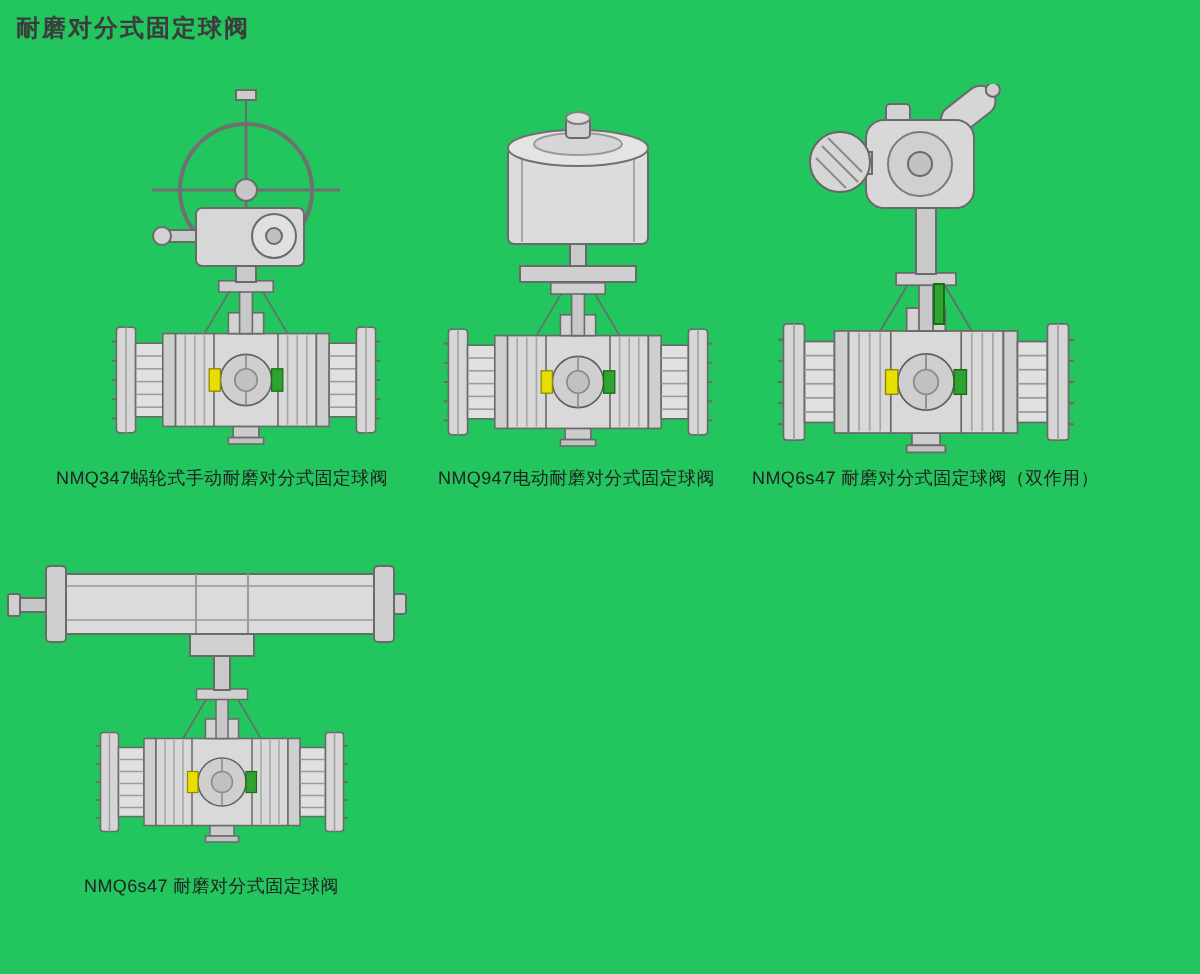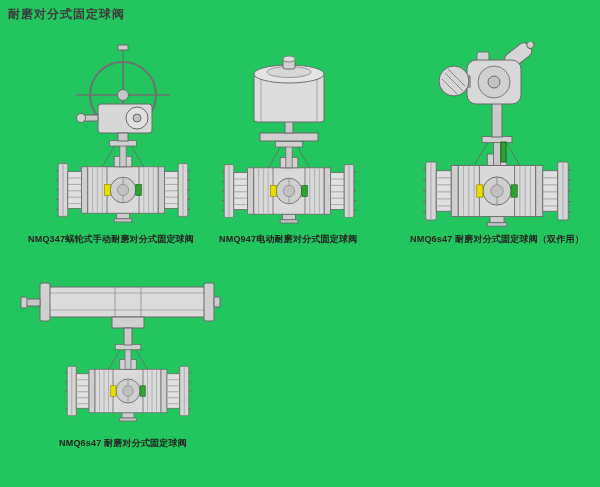--- a/index.html
+++ b/index.html
@@ -2,21 +2,21 @@
 <html><head>
 <meta charset="utf-8">
 <style>
   html,body{margin:0;padding:0;background:#fafafa;}
   .page{position:relative;width:600px;height:487px;background:#22c55e;
         font-family:"Liberation Sans",sans-serif;overflow:hidden;}
   .title{position:absolute;left:8px;top:6px;font-size:12px;font-weight:bold;
          color:#3c3c3c;letter-spacing:1px;}
   figure.fig{position:absolute;margin:0;padding:0;}
   svg.drawing{display:block;}
-  .cap{position:absolute;font-size:9px;font-weight:700;color:#222;
+  .cap{position:absolute;font-size:9px;font-weight:400;color:#222;
        white-space:nowrap;letter-spacing:.2px;text-align:center;}
 </style>
 </head>
 <body>
 
 <div class="page">
 
   <div class="title">耐磨对分式固定球阀</div>
 
   <svg style="position:absolute;width:0;height:0">
@@ -116,21 +116,21 @@
         <line x1="329" y1="76" x2="329" y2="121" stroke="#a8a8a8"></line>
         <ellipse cx="301" cy="74" rx="35" ry="9" fill="#e4e4e4" stroke="#707070"></ellipse>
         <ellipse cx="301" cy="72" rx="22" ry="5.5" fill="#d6d6d6" stroke="#9a9a9a"></ellipse>
         <rect x="295" y="59" width="12" height="10" rx="2" fill="#d0d0d0"></rect>
         <ellipse cx="301" cy="59" rx="6" ry="3" fill="#dddddd" stroke="#808080"></ellipse>
       </g>
     </svg>
     <figcaption class="cap" style="left:6px;top:181px">NMQ947电动耐磨对分式固定球阀</figcaption>
   </figure>
 
-  <figure class="fig" style="left:406px;top:42px;width:180px;height:205px">
+  <figure class="fig" style="left:372px;top:42px;width:180px;height:205px">
     <svg class="drawing" width="180" height="192" viewBox="395 42 180 192">
       <use href="#valve-body" transform="translate(486,191) scale(0.88)"></use>
       <g stroke="#6a6a6a" stroke-width="1">
         <rect x="481" y="100" width="10" height="37" fill="#c9c9c9"></rect>
         <rect x="490" y="142" width="5" height="20" fill="#2fa32f" stroke="#1c6b1c"></rect>
         <g transform="translate(495,64) rotate(-38)">
           <rect x="0" y="-7" width="30" height="15" rx="7" fill="#d6d6d6"></rect>
           <circle cx="31" cy="0" r="3.5" fill="#cfcfcf"></circle>
         </g>
         <rect x="466" y="52" width="12" height="9" rx="2" fill="#d2d2d2"></rect>
@@ -142,21 +142,21 @@
           <circle cx="443" cy="81" r="15" fill="#d6d6d6" stroke="#666666"></circle>
           <line x1="434" y1="73" x2="452" y2="91" stroke="#8a8a8a"></line>
           <line x1="437" y1="69" x2="454" y2="86" stroke="#8a8a8a"></line>
           <line x1="431" y1="79" x2="446" y2="94" stroke="#8a8a8a"></line>
         </g>
       </g>
     </svg>
     <figcaption class="cap" style="left:4px;top:191px">NMQ6s47 耐磨对分式固定球阀（双作用）</figcaption>
   </figure>
 
-  <figure class="fig" style="left:17px;top:276px;width:208px;height:190px">
+  <figure class="fig" style="left:0;top:276px;width:208px;height:190px">
     <svg class="drawing" width="208" height="160" viewBox="12 276 208 160">
       <use href="#valve-body" transform="translate(123,391) scale(0.75)"></use>
       <g stroke="#6a6a6a" stroke-width="1">
         <rect x="42" y="287" width="160" height="30" rx="4" fill="#dbdbdb"></rect>
         <line x1="44" y1="293" x2="200" y2="293" stroke="#a9a9a9"></line>
         <line x1="44" y1="310" x2="200" y2="310" stroke="#a9a9a9"></line>
         <line x1="110" y1="287" x2="110" y2="317" stroke="#9a9a9a"></line>
         <line x1="136" y1="287" x2="136" y2="317" stroke="#9a9a9a"></line>
         <rect x="35" y="283" width="10" height="38" rx="2" fill="#cfcfcf"></rect>
         <rect x="199" y="283" width="10" height="38" rx="2" fill="#cfcfcf"></rect>

